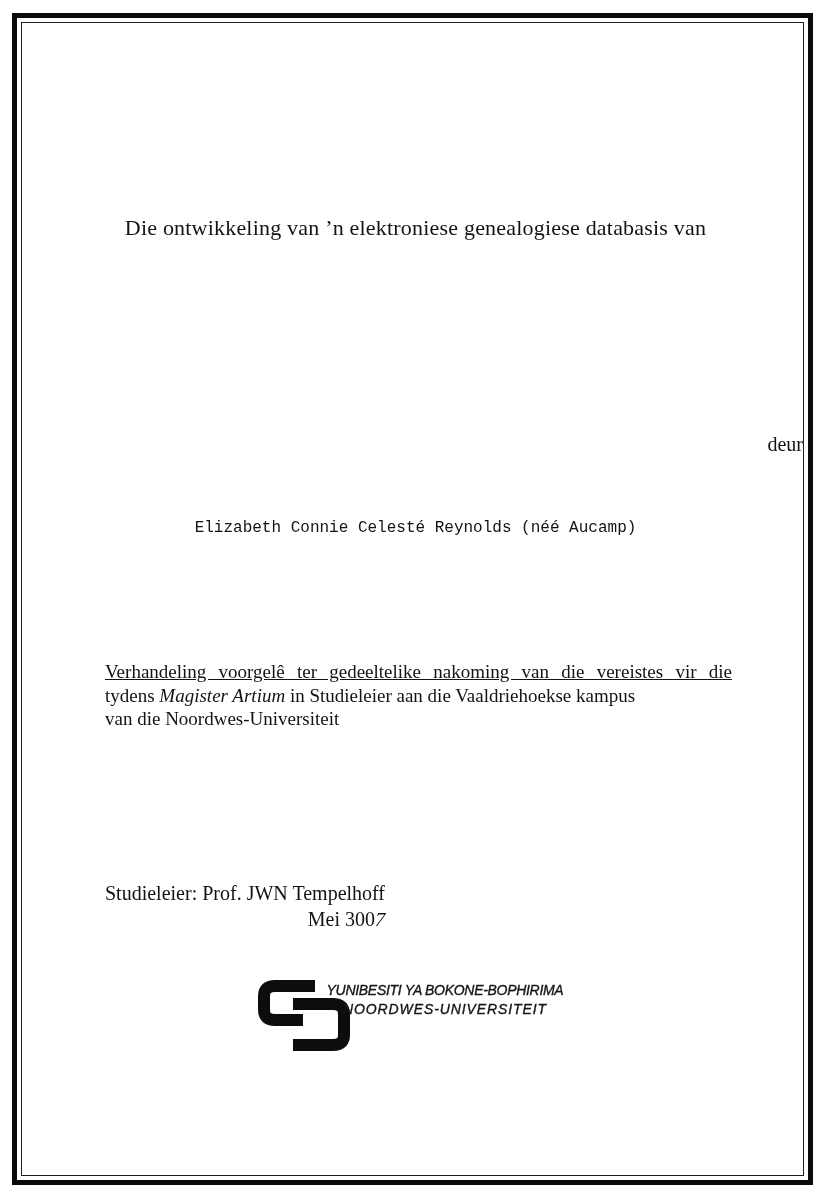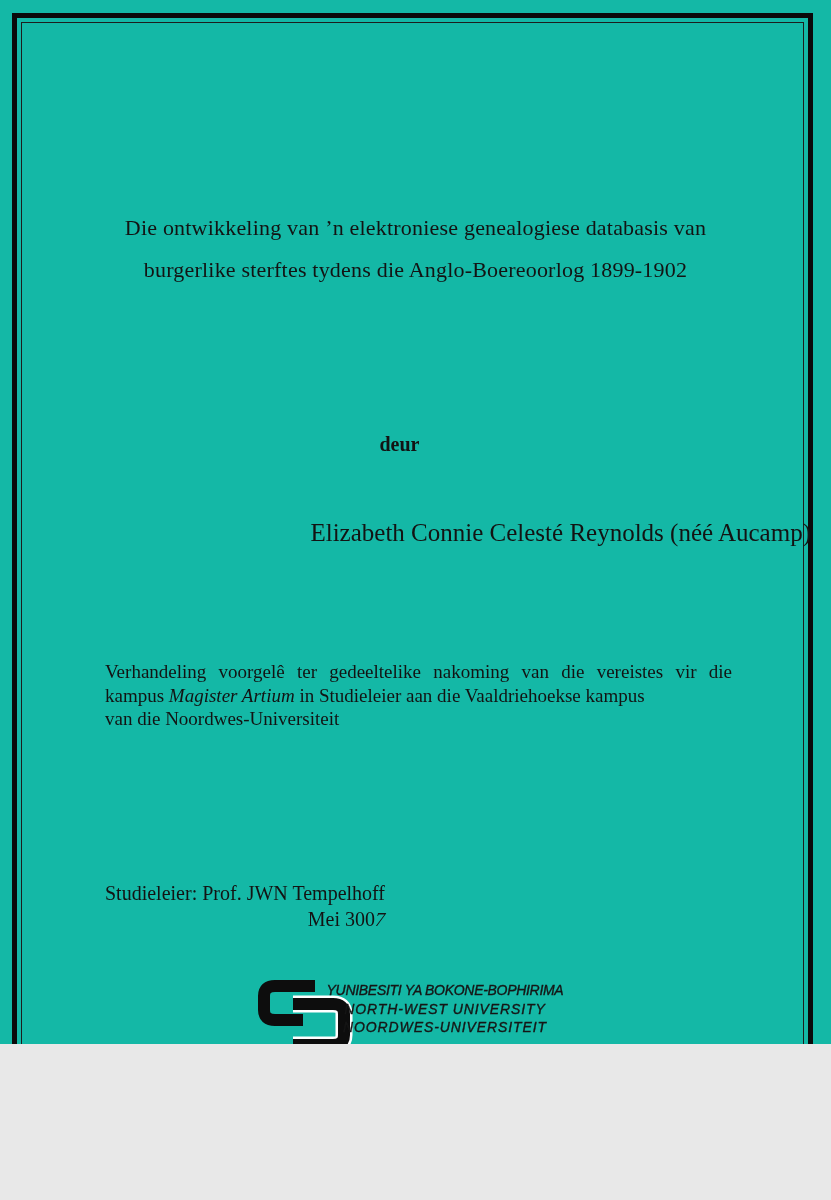--- a/index.html
+++ b/index.html
@@ -1,45 +1,45 @@
 <!DOCTYPE html>
 <html><head>
 <meta charset="utf-8">
 <style>
   html,body{margin:0;padding:0;background:#e8e8e8;}
   .page{
-    position:relative;width:831px;height:1044px;background:#14b8a6;
+    position:relative;width:831px;height:1200px;background:#ffffff;
     font-family:"Liberation Serif", serif;color:#131313;overflow:hidden;
     margin:0 auto;
   }
   .border-outer{
     position:absolute;left:12px;top:13px;width:801px;height:1172px;
     border:5px solid #0a0a0a;box-sizing:border-box;
   }
   .border-inner{
     position:absolute;left:21px;top:22px;width:783px;height:1154px;
     border:1.5px solid #1d1d1d;box-sizing:border-box;
   }
   .title{
     position:absolute;left:20px;top:207px;width:791px;
     text-align:center;font-size:22px;line-height:42px;letter-spacing:0.2px;
   }
   .byline{
-    position:absolute;left:4px;top:433px;width:791px;
-    text-align:center;font-size:20px;font-weight:bold;
+    position:absolute;left:12px;top:433px;width:791px;
+    text-align:right;font-size:20px;
   }
   .author{
     position:absolute;left:20px;top:519px;width:791px;
-    text-align:right;font-size:25px;
+    text-align:center;font-size:16px;font-family:Liberation Mono, monospace;
   }
   .stmt{
     position:absolute;left:105px;top:660px;width:627px;
     font-size:19px;line-height:23.5px;
   }
-  .stmt-line1{text-align:justify;text-align-last:justify;}
+  .stmt-line1{text-align:justify;text-align-last:justify;text-decoration:underline;}
   .stmt i{}
   .supervisor{
     position:absolute;left:105px;top:881px;
     font-size:20px;line-height:25.5px;text-align:right;
   }
   .odd-seven{display:inline-block;transform:skewX(-14deg) translateY(-0.5px);}
   .logo{position:absolute;left:1px;top:0;width:831px;height:1200px;pointer-events:none;font-style:italic;}
   .logo-mark{position:absolute;left:256px;top:976px;width:100px;height:78px;}
   .logo-text{
     position:absolute;left:318px;top:981px;width:252px;
@@ -54,46 +54,44 @@
 </head>
 <body>
 
 <div class="page">
 
   <div class="border-outer"></div>
   <div class="border-inner"></div>
 
   <div class="title">
     <div>Die ontwikkeling van ’n elektroniese genealogiese databasis van</div>
-    <div>burgerlike sterftes tydens die Anglo-Boereoorlog 1899-1902</div>
   </div>
 
   <div class="byline">deur</div>
 
   <div class="author">Elizabeth Connie Celesté Reynolds (néé Aucamp)</div>
 
   <div class="stmt">
     <div class="stmt-line1">Verhandeling voorgelê ter gedeeltelike nakoming van die vereistes vir die</div>
-    <div><span>kampus </span><i>Magister Artium</i><span> in Studieleier aan die Vaaldriehoekse kampus</span></div>
+    <div><span>tydens </span><i>Magister Artium</i><span> in Studieleier aan die Vaaldriehoekse kampus</span></div>
     <div>van die Noordwes-Universiteit</div>
   </div>
 
   <div class="supervisor">
     <div>Studieleier: Prof. JWN Tempelhoff</div>
     <div><span>Mei 300</span><span class="odd-seven">7</span></div>
   </div>
 
   <div class="logo">
     <svg class="logo-mark" viewBox="0 0 100 78" aria-hidden="true">
 
       <path d="M 58 10 H 18 Q 7 10 7 20 V 34 Q 7 44 18 44 H 46" fill="none" stroke="#0d0d0d" stroke-width="12" stroke-linecap="butt"></path>
 
       <path d="M 36 28 H 76 Q 87 28 87 38 V 59 Q 87 69 76 69 H 36" fill="none" stroke="#ffffff" stroke-width="17" stroke-linecap="butt"></path>
       <path d="M 36 28 H 76 Q 87 28 87 38 V 59 Q 87 69 76 69 H 36" fill="none" stroke="#0d0d0d" stroke-width="12" stroke-linecap="butt"></path>
     </svg>
     <div class="logo-text">
       <div class="logo-line1">YUNIBESITI YA BOKONE-BOPHIRIMA</div>
-      <div class="logo-line2">NORTH-WEST UNIVERSITY</div>
       <div class="logo-line3">NOORDWES-UNIVERSITEIT</div>
     </div>
   </div>
 
 </div>
 
 </body></html>

